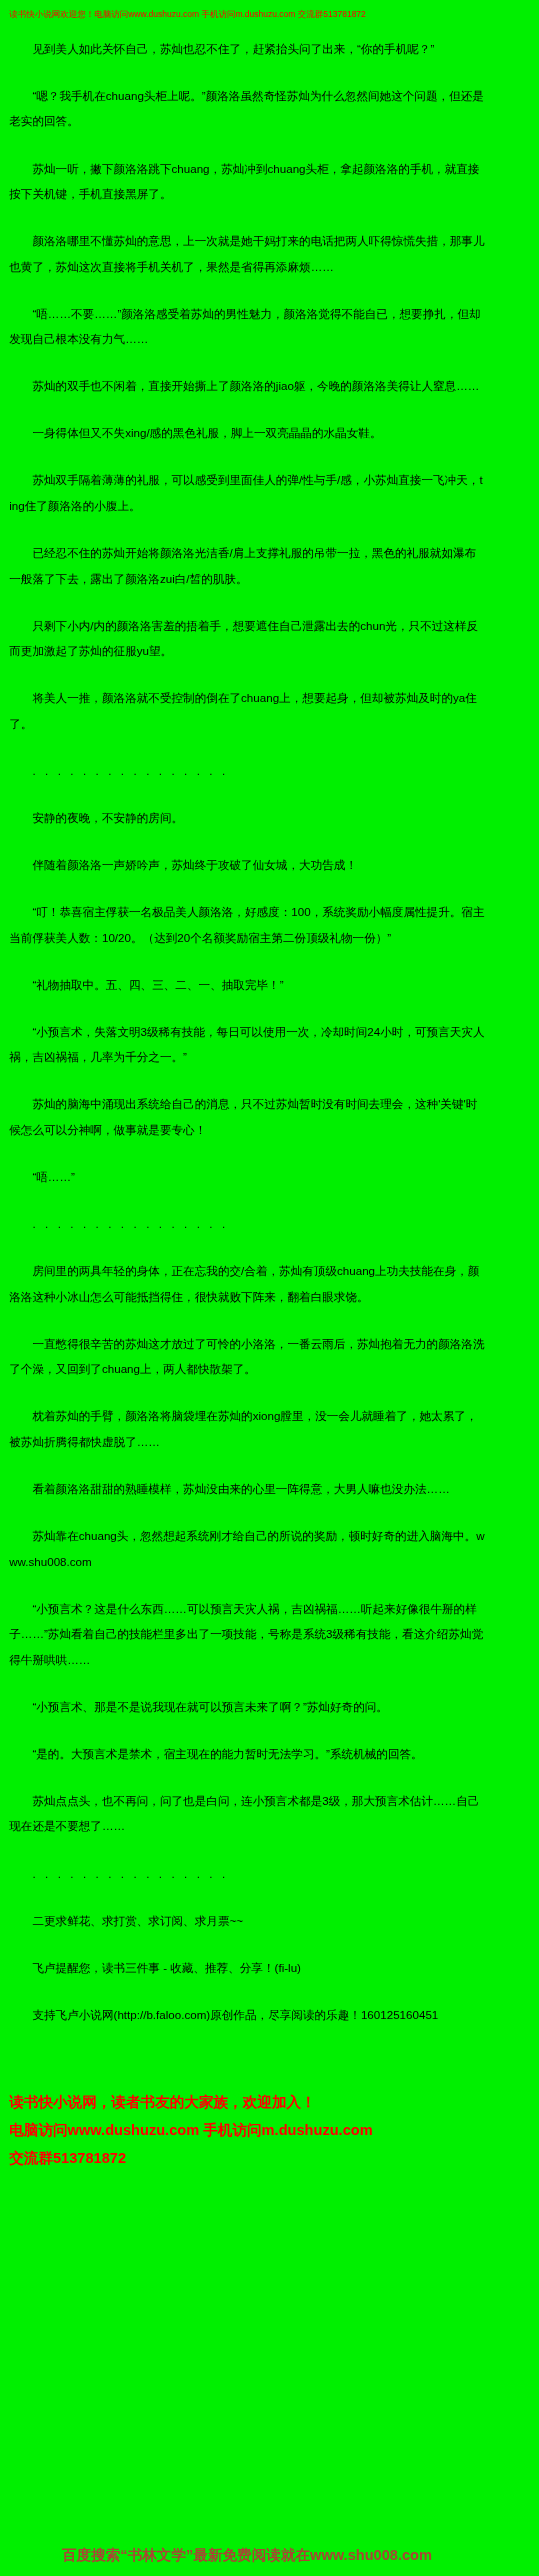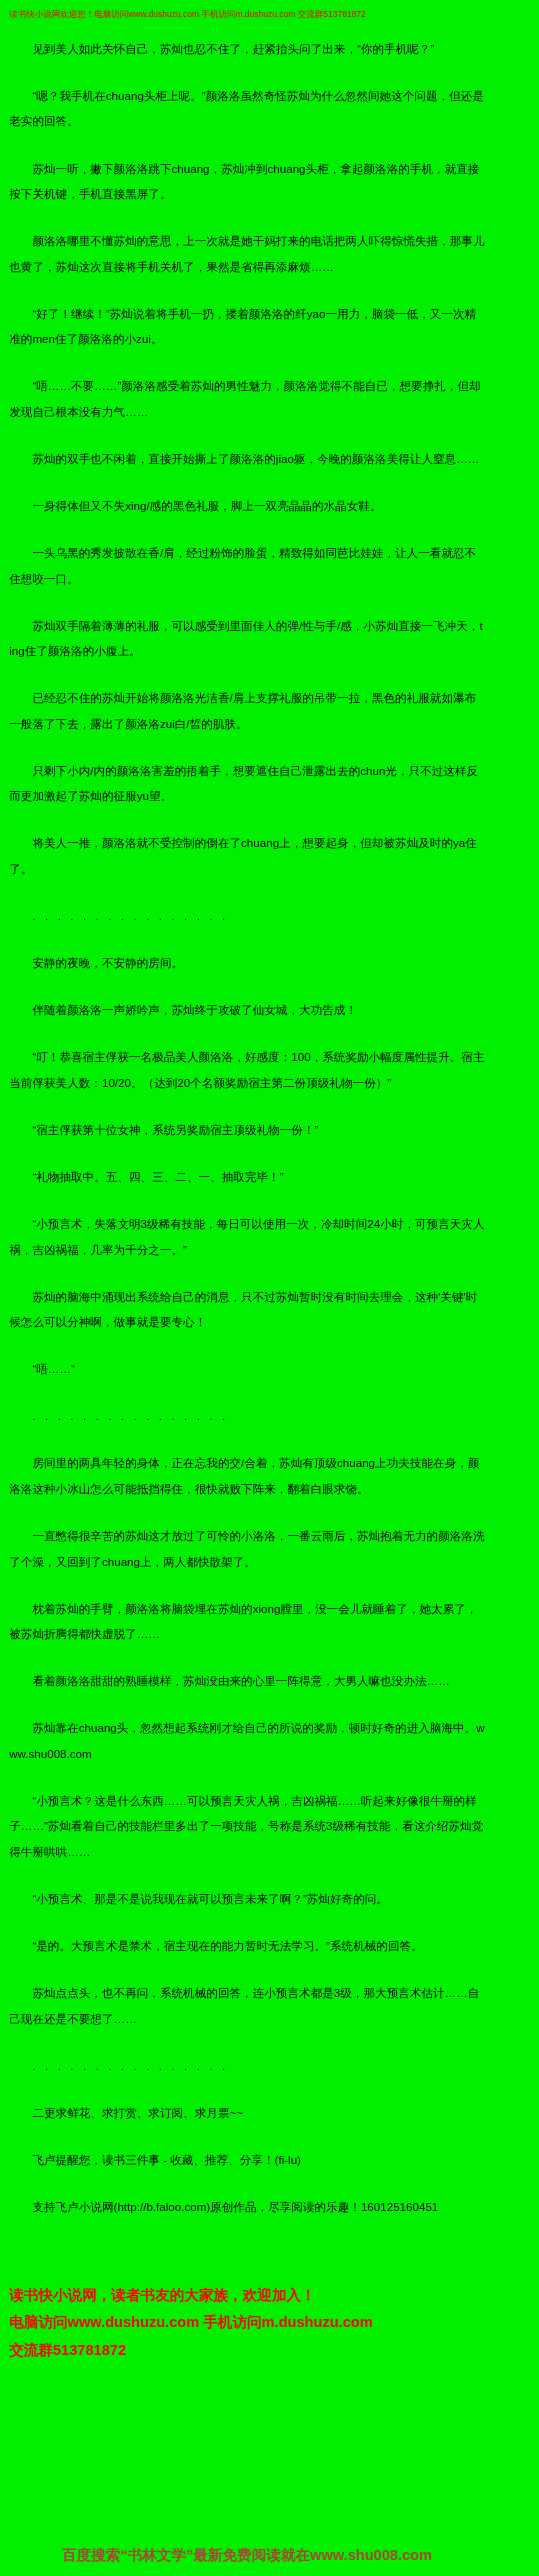--- a/index.html
+++ b/index.html
@@ -67,48 +67,45 @@
 
 <div class="page">
 
   <div class="top-notice">读书快小说网欢迎您！电脑访问www.dushuzu.com 手机访问m.dushuzu.com 交流群513781872</div>
 
   <div class="content">
       <p class="para">见到美人如此关怀自己，苏灿也忍不住了，赶紧抬头问了出来，“你的手机呢？”</p>
       <p class="para">“嗯？我手机在chuang头柜上呢。”颜洛洛虽然奇怪苏灿为什么忽然间她这个问题，但还是老实的回答。</p>
       <p class="para">苏灿一听，撇下颜洛洛跳下chuang，苏灿冲到chuang头柜，拿起颜洛洛的手机，就直接按下关机键，手机直接黑屏了。</p>
       <p class="para">颜洛洛哪里不懂苏灿的意思，上一次就是她干妈打来的电话把两人吓得惊慌失措，那事儿也黄了，苏灿这次直接将手机关机了，果然是省得再添麻烦……</p>
-      <p class="para">“好了！继续！”苏灿说着将手机一扔，搂着颜洛洛的纤yao一用力，脑袋一低，又一次精准的men住了颜洛洛的小zui。</p>
       <p class="para">“唔……不要……”颜洛洛感受着苏灿的男性魅力，颜洛洛觉得不能自已，想要挣扎，但却发现自己根本没有力气……</p>
       <p class="para">苏灿的双手也不闲着，直接开始撕上了颜洛洛的jiao躯，今晚的颜洛洛美得让人窒息……</p>
       <p class="para">一身得体但又不失xing/感的黑色礼服，脚上一双亮晶晶的水晶女鞋。</p>
-      <p class="para">一头乌黑的秀发披散在香/肩，经过粉饰的脸蛋，精致得如同芭比娃娃，让人一看就忍不住想咬一口。</p>
       <p class="para">苏灿双手隔着薄薄的礼服，可以感受到里面佳人的弹/性与手/感，小苏灿直接一飞冲天，ting住了颜洛洛的小腹上。</p>
       <p class="para">已经忍不住的苏灿开始将颜洛洛光洁香/肩上支撑礼服的吊带一拉，黑色的礼服就如瀑布一般落了下去，露出了颜洛洛zui白/皙的肌肤。</p>
       <p class="para">只剩下小内/内的颜洛洛害羞的捂着手，想要遮住自己泄露出去的chun光，只不过这样反而更加激起了苏灿的征服yu望。</p>
       <p class="para">将美人一推，颜洛洛就不受控制的倒在了chuang上，想要起身，但却被苏灿及时的ya住了。</p>
       <p class="para dots">. . . . . . . . . . . . . . . .</p>
       <p class="para">安静的夜晚，不安静的房间。</p>
       <p class="para">伴随着颜洛洛一声娇吟声，苏灿终于攻破了仙女城，大功告成！</p>
       <p class="para">“叮！恭喜宿主俘获一名极品美人颜洛洛，好感度：100，系统奖励小幅度属性提升。宿主当前俘获美人数：10/20。（达到20个名额奖励宿主第二份顶级礼物一份）”</p>
-      <p class="para">“宿主俘获第十位女神，系统另奖励宿主顶级礼物一份！”</p>
       <p class="para">“礼物抽取中。五、四、三、二、一、抽取完毕！”</p>
       <p class="para">“小预言术，失落文明3级稀有技能，每日可以使用一次，冷却时间24小时，可预言天灾人祸，吉凶祸福，几率为千分之一。”</p>
       <p class="para">苏灿的脑海中涌现出系统给自己的消息，只不过苏灿暂时没有时间去理会，这种'关键'时候怎么可以分神啊，做事就是要专心！</p>
       <p class="para">“唔……”</p>
       <p class="para dots">. . . . . . . . . . . . . . . .</p>
       <p class="para">房间里的两具年轻的身体，正在忘我的交/合着，苏灿有顶级chuang上功夫技能在身，颜洛洛这种小冰山怎么可能抵挡得住，很快就败下阵来，翻着白眼求饶。</p>
       <p class="para">一直憋得很辛苦的苏灿这才放过了可怜的小洛洛，一番云雨后，苏灿抱着无力的颜洛洛洗了个澡，又回到了chuang上，两人都快散架了。</p>
       <p class="para">枕着苏灿的手臂，颜洛洛将脑袋埋在苏灿的xiong膛里，没一会儿就睡着了，她太累了，被苏灿折腾得都快虚脱了……</p>
       <p class="para">看着颜洛洛甜甜的熟睡模样，苏灿没由来的心里一阵得意，大男人嘛也没办法……</p>
       <p class="para">苏灿靠在chuang头，忽然想起系统刚才给自己的所说的奖励，顿时好奇的进入脑海中。www.shu008.com</p>
       <p class="para">“小预言术？这是什么东西……可以预言天灾人祸，吉凶祸福……听起来好像很牛掰的样子……”苏灿看着自己的技能栏里多出了一项技能，号称是系统3级稀有技能，看这介绍苏灿觉得牛掰哄哄……</p>
       <p class="para">“小预言术、那是不是说我现在就可以预言未来了啊？”苏灿好奇的问。</p>
       <p class="para">“是的。大预言术是禁术，宿主现在的能力暂时无法学习。”系统机械的回答。</p>
-      <p class="para">苏灿点点头，也不再问，系统机械的回答，连小预言术都是3级，那大预言术估计……自己现在还是不要想了……</p>
+      <p class="para">苏灿点点头，也不再问，问了也是白问，连小预言术都是3级，那大预言术估计……自己现在还是不要想了……</p>
       <p class="para dots">. . . . . . . . . . . . . . . .</p>
       <p class="para">二更求鲜花、求打赏、求订阅、求月票~~</p>
       <p class="para">飞卢提醒您，读书三件事 - 收藏、推荐、分享！(fi-lu)</p>
       <p class="para">支持飞卢小说网(http://b.faloo.com)原创作品，尽享阅读的乐趣！160125160451</p>
     </div>
 
   <div class="footer">
     <div>
         <div class="footer-line">读书快小说网，读者书友的大家族，欢迎加入！</div>
         <div class="footer-line">电脑访问www.dushuzu.com 手机访问m.dushuzu.com</div>

